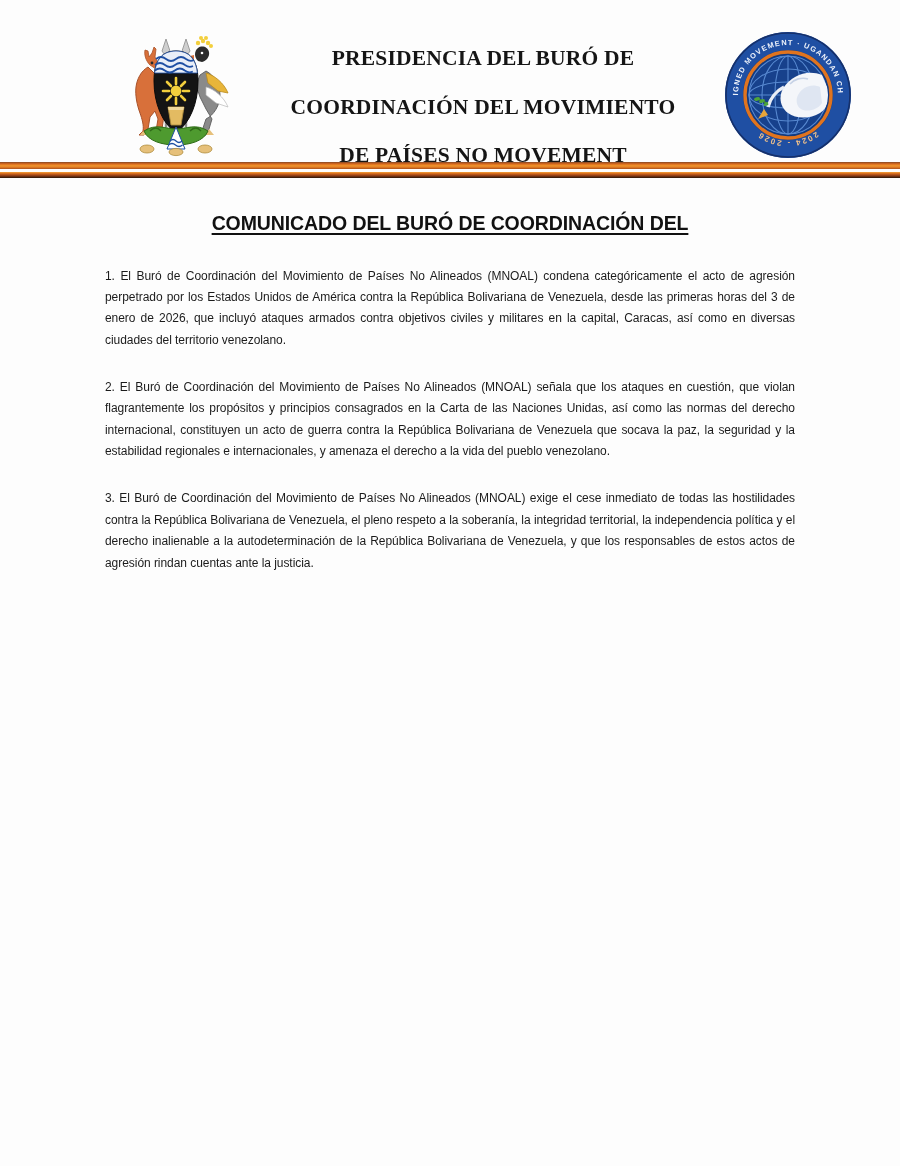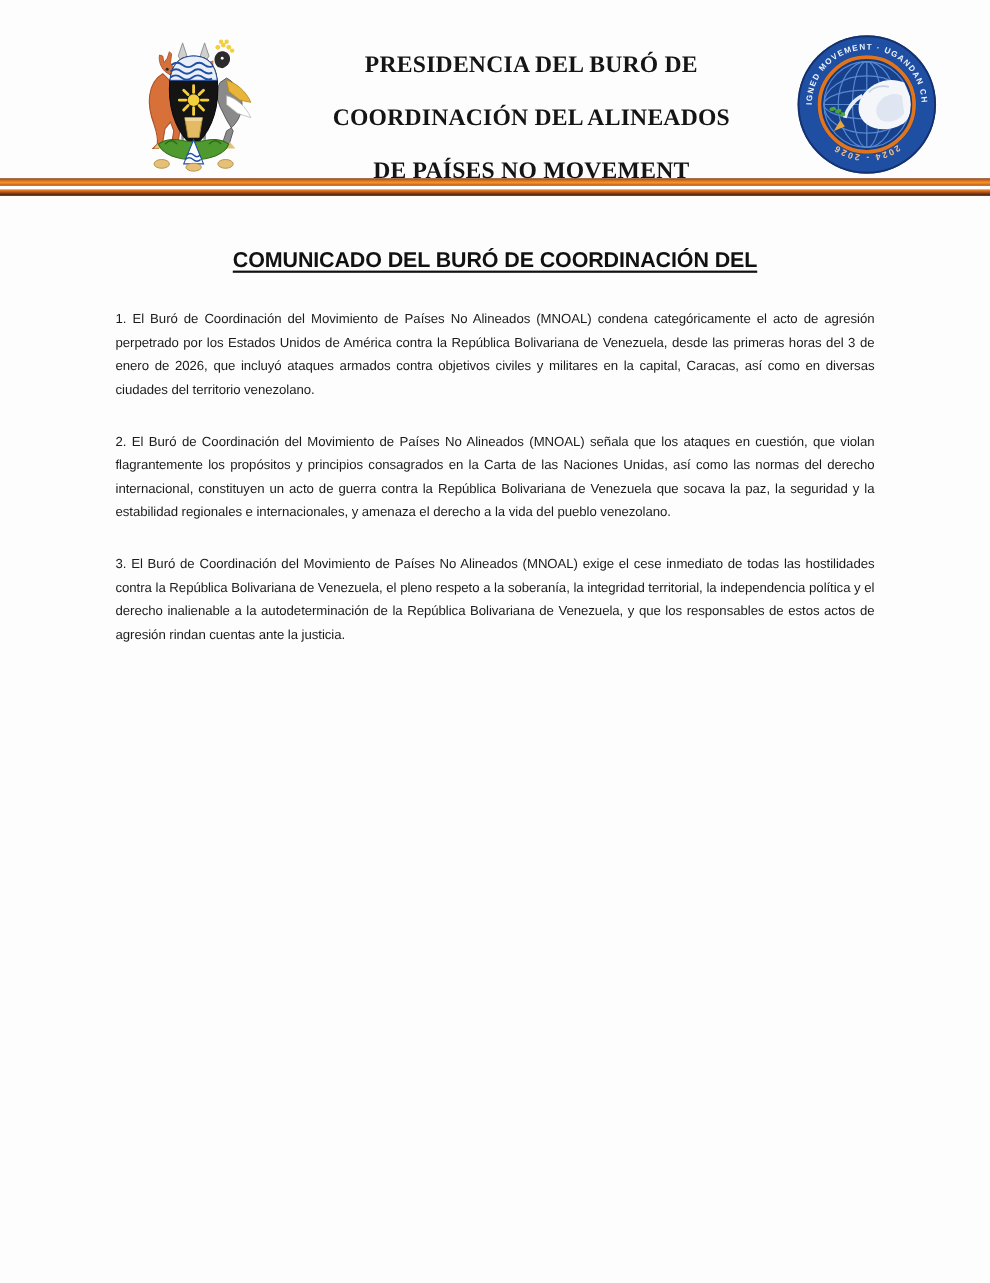--- a/index.html
+++ b/index.html
@@ -77,21 +77,21 @@
     background: #ffffff;
   }
   .divider .bar2 {
     height: 6px;
     background: linear-gradient(to bottom,
         #f5a53a 0%, #d4681d 28%, #8e3d16 62%, #2a1508 100%);
   }
 
   
   .doc-body {
-    padding: 44px 105px 0 105px;
+    padding: 30px 105px 0 105px;
     box-sizing: border-box;
   }
 
   .doc-title {
     text-align: center;
     font-family: "Liberation Sans", sans-serif;
     font-weight: bold;
     font-size: 19.5px;
     line-height: 1.62;
     color: #111111;
@@ -204,21 +204,21 @@
         </g>
 
         <ellipse cx="37" cy="118" rx="7" ry="4" fill="#e6c07a" stroke="#b08d3c" stroke-width="0.8"></ellipse>
         <ellipse cx="95" cy="118" rx="7" ry="4" fill="#e6c07a" stroke="#b08d3c" stroke-width="0.8"></ellipse>
         <ellipse cx="66" cy="121" rx="7" ry="3.6" fill="#e6c07a" stroke="#b08d3c" stroke-width="0.8"></ellipse>
       </svg>
     </div>
 
     <div class="header-title">
       <span class="hline">PRESIDENCIA DEL BURÓ DE</span>
-      <span class="hline">COORDINACIÓN DEL ALINEADOS</span>
+      <span class="hline">COORDINACIÓN DEL MOVIMIENTO</span>
       <span class="hline">DE PAÍSES NO MOVEMENT</span>
     </div>
 
     <div class="nam-logo">
       <svg viewBox="0 0 128 128" width="128" height="128" aria-hidden="true">
         <defs>
           <path id="arcTop" d="M 64,64 m -50,0 a 50,50 0 1,1 100,0" fill="none"></path>
           <path id="arcBot" d="M 64,64 m 46,0 a 46,46 0 1,1 -92,0" fill="none"></path>
           <clipPath id="innerClip">
               <circle cx="64" cy="64" r="40"></circle>

